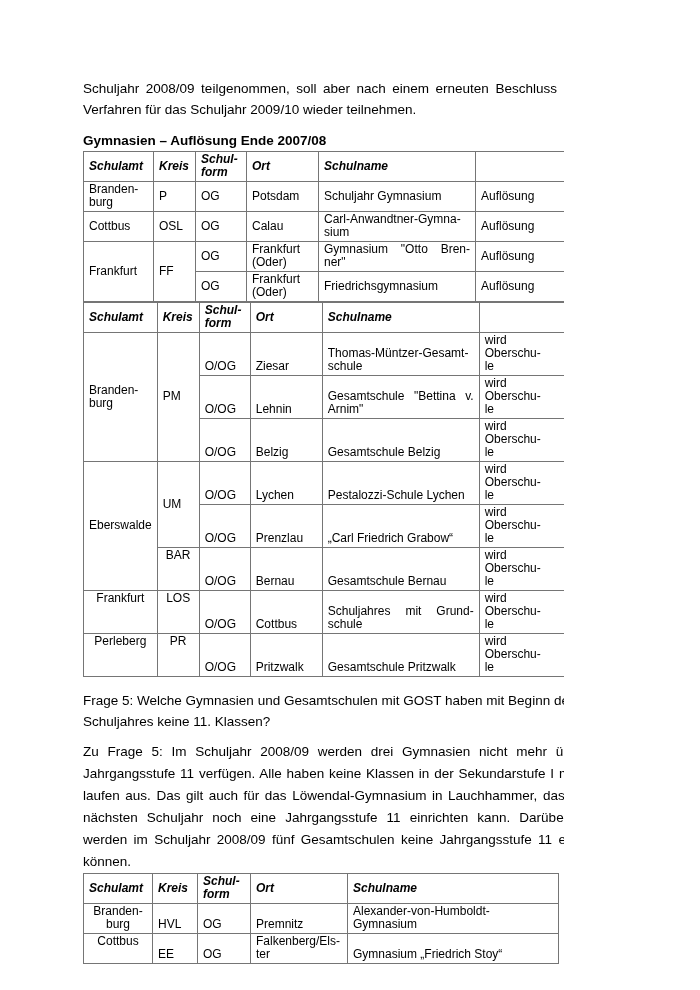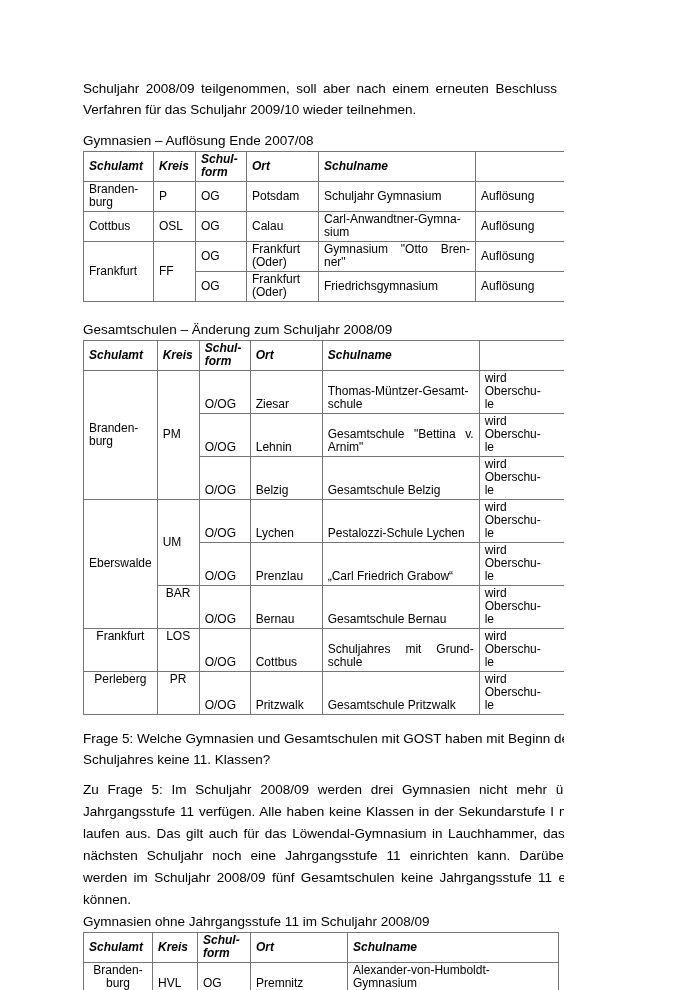--- a/index.html
+++ b/index.html
@@ -10,21 +10,21 @@
     color:#000;
   }
   .page { position:relative; width:564px; height:990px; overflow:hidden; background:#fff; }
   .content { position:absolute; left:83px; top:78px; width:534px; }
 
   p { margin:0; font-size:13.5px; line-height:21px; text-align:justify; }
   p.tight { line-height:22px; }
   .sp-frage { margin-top:13px; }
   .sp-antwort { margin-top:9px; }
 
-  h2 { margin:0; font-size:13.5px; line-height:17px; font-weight:normal; }
+  h2 { margin:0; font-size:13.5px; line-height:17px; font-weight:bold; }
   .hd-1 { margin-top:12px; margin-bottom:2px; }
   .hd-2 { margin-top:19px; margin-bottom:2px; }
   .hd-3 { margin-top:2px; margin-bottom:2px; }
 
   table { border-collapse:collapse; table-layout:fixed; }
   th, td {
     border:1px solid #757575;
     padding:1px 5px 2px 5px;
     font-size:12px;
     line-height:13px;
@@ -100,21 +100,20 @@
           <tr>
             <td>OG</td>
             <td>Frankfurt
 (Oder)</td>
             <td>Friedrichsgymnasium</td>
             <td>Auflösung</td>
           </tr>
         </tbody>
       </table>
 
-    <h2 class="hd-2">Gesamtschulen – Änderung zum Schuljahr 2008/09</h2>
     <table class="t2">
       <colgroup>
         <col style="width:70px">
           <col style="width:42px">
           <col style="width:51px">
         <col style="width:72px">
           <col style="width:157px">
           <col style="width:90px">
       </colgroup>
     <thead>
@@ -198,21 +197,20 @@
             <td class="jl">wird Oberschu-
 le</td>
           </tr>
         </tbody>
       </table>
 
     <p class="sp-frage">Frage 5: Welche Gymnasien und Gesamtschulen mit GOST haben mit Beginn des neuen Schuljahres keine 11. Klassen?</p>
 
     <p class="tight sp-antwort">Zu Frage 5: Im Schuljahr 2008/09 werden drei Gymnasien nicht mehr über eine Jahrgangsstufe 11 verfügen. Alle haben keine Klassen in der Sekundarstufe I mehr und laufen aus. Das gilt auch für das Löwendal-Gymnasium in Lauchhammer, das aber im nächsten Schuljahr noch eine Jahrgangsstufe 11 einrichten kann. Darüber hinaus werden im Schuljahr 2008/09 fünf Gesamtschulen keine Jahrgangsstufe 11 einrichten können.</p>
 
-    <h2 class="hd-3">Gymnasien ohne Jahrgangsstufe 11 im Schuljahr 2008/09</h2>
     <table class="t3">
       <colgroup>
         <col style="width:69px">
           <col style="width:45px">
           <col style="width:53px">
         <col style="width:97px">
           <col style="width:211px">
       </colgroup>
     <thead>
           <tr>

